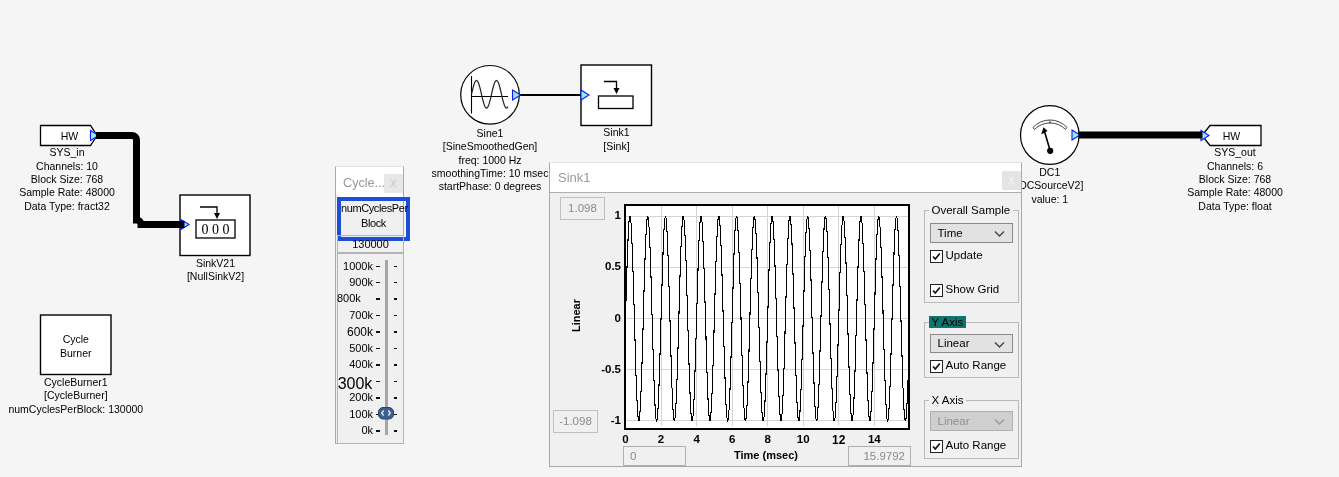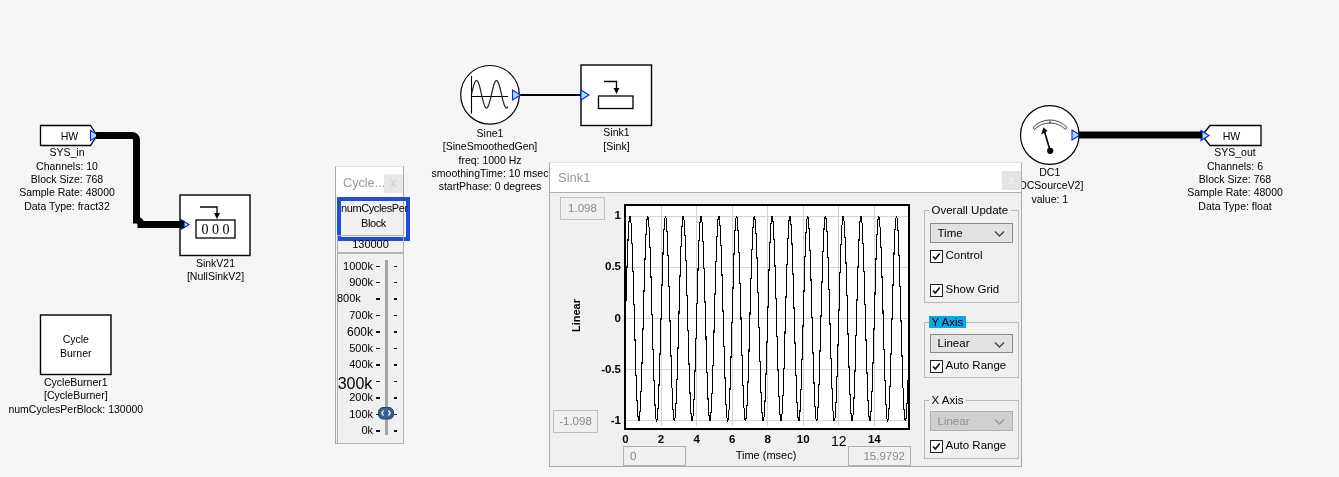--- a/index.html
+++ b/index.html
@@ -149,54 +149,54 @@
     <svg width="282" height="220" style="position:absolute;left:0;top:0">
     <polyline points="-0.0,94.7 0.2,88.4 0.4,82.2 0.5,76.1 0.7,70.2 0.9,64.4 1.1,58.8 1.2,53.5 1.4,48.4 1.6,43.5 1.8,38.9 2.0,34.6 2.1,30.6 2.3,26.9 2.5,23.5 2.7,20.5 2.8,17.9 3.0,15.7 3.2,13.8 3.4,12.3 3.6,11.2 3.7,10.5 3.9,10.3 4.1,10.4 4.3,10.9 4.4,11.8 4.6,13.2 4.8,14.9 5.0,17.0 5.2,19.5 5.3,22.3 5.5,25.5 5.7,29.0 5.9,32.9 6.0,37.1 6.2,41.6 6.4,46.4 6.6,51.4 6.8,56.7 6.9,62.2 7.1,67.9 7.3,73.7 7.5,79.8 7.6,85.9 7.8,92.2 8.0,98.5 8.2,104.9 8.3,111.3 8.5,117.7 8.7,124.2 8.9,130.5 9.1,136.8 9.2,143.0 9.4,149.1 9.6,155.0 9.8,160.8 9.9,166.4 10.1,171.7 10.3,176.8 10.5,181.7 10.7,186.3 10.8,190.6 11.0,194.6 11.2,198.3 11.4,201.7 11.5,204.7 11.7,207.3 11.9,209.5 12.1,211.4 12.3,212.9 12.4,214.0 12.6,214.7 12.8,214.9 13.0,214.8 13.1,214.3 13.3,213.4 13.5,212.0 13.7,210.3 13.9,208.2 14.0,205.7 14.2,202.9 14.4,199.7 14.6,196.2 14.7,192.3 14.9,188.1 15.1,183.6 15.3,178.8 15.5,173.8 15.6,168.5 15.8,163.0 16.0,157.3 16.2,151.5 16.3,145.4 16.5,139.3 16.7,133.0 16.9,126.7 17.1,120.3 17.2,113.9 17.4,107.5 17.6,101.0 17.8,94.7 17.9,88.4 18.1,82.2 18.3,76.1 18.5,70.2 18.7,64.4 18.8,58.8 19.0,53.5 19.2,48.4 19.4,43.5 19.5,38.9 19.7,34.6 19.9,30.6 20.1,26.9 20.3,23.5 20.4,20.5 20.6,17.9 20.8,15.7 21.0,13.8 21.1,12.3 21.3,11.2 21.5,10.5 21.7,10.3 21.9,10.4 22.0,10.9 22.2,11.8 22.4,13.2 22.6,14.9 22.7,17.0 22.9,19.5 23.1,22.3 23.3,25.5 23.5,29.0 23.6,32.9 23.8,37.1 24.0,41.6 24.2,46.4 24.3,51.4 24.5,56.7 24.7,62.2 24.9,67.9 25.1,73.7 25.2,79.8 25.4,85.9 25.6,92.2 25.8,98.5 25.9,104.9 26.1,111.3 26.3,117.7 26.5,124.2 26.7,130.5 26.8,136.8 27.0,143.0 27.2,149.1 27.4,155.0 27.5,160.8 27.7,166.4 27.9,171.7 28.1,176.8 28.3,181.7 28.4,186.3 28.6,190.6 28.8,194.6 29.0,198.3 29.1,201.7 29.3,204.7 29.5,207.3 29.7,209.5 29.9,211.4 30.0,212.9 30.2,214.0 30.4,214.7 30.6,214.9 30.7,214.8 30.9,214.3 31.1,213.4 31.3,212.0 31.5,210.3 31.6,208.2 31.8,205.7 32.0,202.9 32.2,199.7 32.3,196.2 32.5,192.3 32.7,188.1 32.9,183.6 33.0,178.8 33.2,173.8 33.4,168.5 33.6,163.0 33.8,157.3 33.9,151.5 34.1,145.4 34.3,139.3 34.5,133.0 34.6,126.7 34.8,120.3 35.0,113.9 35.2,107.5 35.4,101.0 35.5,94.7 35.7,88.4 35.9,82.2 36.1,76.1 36.2,70.2 36.4,64.4 36.6,58.8 36.8,53.5 37.0,48.4 37.1,43.5 37.3,38.9 37.5,34.6 37.7,30.6 37.8,26.9 38.0,23.5 38.2,20.5 38.4,17.9 38.6,15.7 38.7,13.8 38.9,12.3 39.1,11.2 39.3,10.5 39.4,10.3 39.6,10.4 39.8,10.9 40.0,11.8 40.2,13.2 40.3,14.9 40.5,17.0 40.7,19.5 40.9,22.3 41.0,25.5 41.2,29.0 41.4,32.9 41.6,37.1 41.8,41.6 41.9,46.4 42.1,51.4 42.3,56.7 42.5,62.2 42.6,67.9 42.8,73.7 43.0,79.8 43.2,85.9 43.4,92.2 43.5,98.5 43.7,104.9 43.9,111.3 44.1,117.7 44.2,124.2 44.4,130.5 44.6,136.8 44.8,143.0 45.0,149.1 45.1,155.0 45.3,160.8 45.5,166.4 45.7,171.7 45.8,176.8 46.0,181.7 46.2,186.3 46.4,190.6 46.6,194.6 46.7,198.3 46.9,201.7 47.1,204.7 47.3,207.3 47.4,209.5 47.6,211.4 47.8,212.9 48.0,214.0 48.2,214.7 48.3,214.9 48.5,214.8 48.7,214.3 48.9,213.4 49.0,212.0 49.2,210.3 49.4,208.2 49.6,205.7 49.8,202.9 49.9,199.7 50.1,196.2 50.3,192.3 50.5,188.1 50.6,183.6 50.8,178.8 51.0,173.8 51.2,168.5 51.4,163.0 51.5,157.3 51.7,151.5 51.9,145.4 52.1,139.3 52.2,133.0 52.4,126.7 52.6,120.3 52.8,113.9 53.0,107.5 53.1,101.0 53.3,94.7 53.5,88.4 53.7,82.2 53.8,76.1 54.0,70.2 54.2,64.4 54.4,58.8 54.6,53.5 54.7,48.4 54.9,43.5 55.1,38.9 55.3,34.6 55.4,30.6 55.6,26.9 55.8,23.5 56.0,20.5 56.2,17.9 56.3,15.7 56.5,13.8 56.7,12.3 56.9,11.2 57.0,10.5 57.2,10.3 57.4,10.4 57.6,10.9 57.8,11.8 57.9,13.2 58.1,14.9 58.3,17.0 58.5,19.5 58.6,22.3 58.8,25.5 59.0,29.0 59.2,32.9 59.3,37.1 59.5,41.6 59.7,46.4 59.9,51.4 60.1,56.7 60.2,62.2 60.4,67.9 60.6,73.7 60.8,79.8 60.9,85.9 61.1,92.2 61.3,98.5 61.5,104.9 61.7,111.3 61.8,117.7 62.0,124.2 62.2,130.5 62.4,136.8 62.5,143.0 62.7,149.1 62.9,155.0 63.1,160.8 63.3,166.4 63.4,171.7 63.6,176.8 63.8,181.7 64.0,186.3 64.1,190.6 64.3,194.6 64.5,198.3 64.7,201.7 64.9,204.7 65.0,207.3 65.2,209.5 65.4,211.4 65.6,212.9 65.7,214.0 65.9,214.7 66.1,214.9 66.3,214.8 66.5,214.3 66.6,213.4 66.8,212.0 67.0,210.3 67.2,208.2 67.3,205.7 67.5,202.9 67.7,199.7 67.9,196.2 68.1,192.3 68.2,188.1 68.4,183.6 68.6,178.8 68.8,173.8 68.9,168.5 69.1,163.0 69.3,157.3 69.5,151.5 69.7,145.4 69.8,139.3 70.0,133.0 70.2,126.7 70.4,120.3 70.5,113.9 70.7,107.5 70.9,101.0 71.1,94.7 71.3,88.4 71.4,82.2 71.6,76.1 71.8,70.2 72.0,64.4 72.1,58.8 72.3,53.5 72.5,48.4 72.7,43.5 72.9,38.9 73.0,34.6 73.2,30.6 73.4,26.9 73.6,23.5 73.7,20.5 73.9,17.9 74.1,15.7 74.3,13.8 74.5,12.3 74.6,11.2 74.8,10.5 75.0,10.3 75.2,10.4 75.3,10.9 75.5,11.8 75.7,13.2 75.9,14.9 76.1,17.0 76.2,19.5 76.4,22.3 76.6,25.5 76.8,29.0 76.9,32.9 77.1,37.1 77.3,41.6 77.5,46.4 77.7,51.4 77.8,56.7 78.0,62.2 78.2,67.9 78.4,73.7 78.5,79.8 78.7,85.9 78.9,92.2 79.1,98.5 79.3,104.9 79.4,111.3 79.6,117.7 79.8,124.2 80.0,130.5 80.1,136.8 80.3,143.0 80.5,149.1 80.7,155.0 80.9,160.8 81.0,166.4 81.2,171.7 81.4,176.8 81.6,181.7 81.7,186.3 81.9,190.6 82.1,194.6 82.3,198.3 82.5,201.7 82.6,204.7 82.8,207.3 83.0,209.5 83.2,211.4 83.3,212.9 83.5,214.0 83.7,214.7 83.9,214.9 84.0,214.8 84.2,214.3 84.4,213.4 84.6,212.0 84.8,210.3 84.9,208.2 85.1,205.7 85.3,202.9 85.5,199.7 85.6,196.2 85.8,192.3 86.0,188.1 86.2,183.6 86.4,178.8 86.5,173.8 86.7,168.5 86.9,163.0 87.1,157.3 87.2,151.5 87.4,145.4 87.6,139.3 87.8,133.0 88.0,126.7 88.1,120.3 88.3,113.9 88.5,107.5 88.7,101.0 88.8,94.7 89.0,88.4 89.2,82.2 89.4,76.1 89.6,70.2 89.7,64.4 89.9,58.8 90.1,53.5 90.3,48.4 90.4,43.5 90.6,38.9 90.8,34.6 91.0,30.6 91.2,26.9 91.3,23.5 91.5,20.5 91.7,17.9 91.9,15.7 92.0,13.8 92.2,12.3 92.4,11.2 92.6,10.5 92.8,10.3 92.9,10.4 93.1,10.9 93.3,11.8 93.5,13.2 93.6,14.9 93.8,17.0 94.0,19.5 94.2,22.3 94.4,25.5 94.5,29.0 94.7,32.9 94.9,37.1 95.1,41.6 95.2,46.4 95.4,51.4 95.6,56.7 95.8,62.2 96.0,67.9 96.1,73.7 96.3,79.8 96.5,85.9 96.7,92.2 96.8,98.5 97.0,104.9 97.2,111.3 97.4,117.7 97.6,124.2 97.7,130.5 97.9,136.8 98.1,143.0 98.3,149.1 98.4,155.0 98.6,160.8 98.8,166.4 99.0,171.7 99.2,176.8 99.3,181.7 99.5,186.3 99.7,190.6 99.9,194.6 100.0,198.3 100.2,201.7 100.4,204.7 100.6,207.3 100.8,209.5 100.9,211.4 101.1,212.9 101.3,214.0 101.5,214.7 101.6,214.9 101.8,214.8 102.0,214.3 102.2,213.4 102.4,212.0 102.5,210.3 102.7,208.2 102.9,205.7 103.1,202.9 103.2,199.7 103.4,196.2 103.6,192.3 103.8,188.1 104.0,183.6 104.1,178.8 104.3,173.8 104.5,168.5 104.7,163.0 104.8,157.3 105.0,151.5 105.2,145.4 105.4,139.3 105.6,133.0 105.7,126.7 105.9,120.3 106.1,113.9 106.3,107.5 106.4,101.0 106.6,94.7 106.8,88.4 107.0,82.2 107.2,76.1 107.3,70.2 107.5,64.4 107.7,58.8 107.9,53.5 108.0,48.4 108.2,43.5 108.4,38.9 108.6,34.6 108.7,30.6 108.9,26.9 109.1,23.5 109.3,20.5 109.5,17.9 109.6,15.7 109.8,13.8 110.0,12.3 110.2,11.2 110.3,10.5 110.5,10.3 110.7,10.4 110.9,10.9 111.1,11.8 111.2,13.2 111.4,14.9 111.6,17.0 111.8,19.5 111.9,22.3 112.1,25.5 112.3,29.0 112.5,32.9 112.7,37.1 112.8,41.6 113.0,46.4 113.2,51.4 113.4,56.7 113.5,62.2 113.7,67.9 113.9,73.7 114.1,79.8 114.3,85.9 114.4,92.2 114.6,98.5 114.8,104.9 115.0,111.3 115.1,117.7 115.3,124.2 115.5,130.5 115.7,136.8 115.9,143.0 116.0,149.1 116.2,155.0 116.4,160.8 116.6,166.4 116.7,171.7 116.9,176.8 117.1,181.7 117.3,186.3 117.5,190.6 117.6,194.6 117.8,198.3 118.0,201.7 118.2,204.7 118.3,207.3 118.5,209.5 118.7,211.4 118.9,212.9 119.1,214.0 119.2,214.7 119.4,214.9 119.6,214.8 119.8,214.3 119.9,213.4 120.1,212.0 120.3,210.3 120.5,208.2 120.7,205.7 120.8,202.9 121.0,199.7 121.2,196.2 121.4,192.3 121.5,188.1 121.7,183.6 121.9,178.8 122.1,173.8 122.3,168.5 122.4,163.0 122.6,157.3 122.8,151.5 123.0,145.4 123.1,139.3 123.3,133.0 123.5,126.7 123.7,120.3 123.9,113.9 124.0,107.5 124.2,101.0 124.4,94.7 124.6,88.4 124.7,82.2 124.9,76.1 125.1,70.2 125.3,64.4 125.5,58.8 125.6,53.5 125.8,48.4 126.0,43.5 126.2,38.9 126.3,34.6 126.5,30.6 126.7,26.9 126.9,23.5 127.1,20.5 127.2,17.9 127.4,15.7 127.6,13.8 127.8,12.3 127.9,11.2 128.1,10.5 128.3,10.3 128.5,10.4 128.7,10.9 128.8,11.8 129.0,13.2 129.2,14.9 129.4,17.0 129.5,19.5 129.7,22.3 129.9,25.5 130.1,29.0 130.3,32.9 130.4,37.1 130.6,41.6 130.8,46.4 131.0,51.4 131.1,56.7 131.3,62.2 131.5,67.9 131.7,73.7 131.9,79.8 132.0,85.9 132.2,92.2 132.4,98.5 132.6,104.9 132.7,111.3 132.9,117.7 133.1,124.2 133.3,130.5 133.5,136.8 133.6,143.0 133.8,149.1 134.0,155.0 134.2,160.8 134.3,166.4 134.5,171.7 134.7,176.8 134.9,181.7 135.0,186.3 135.2,190.6 135.4,194.6 135.6,198.3 135.8,201.7 135.9,204.7 136.1,207.3 136.3,209.5 136.5,211.4 136.6,212.9 136.8,214.0 137.0,214.7 137.2,214.9 137.4,214.8 137.5,214.3 137.7,213.4 137.9,212.0 138.1,210.3 138.2,208.2 138.4,205.7 138.6,202.9 138.8,199.7 139.0,196.2 139.1,192.3 139.3,188.1 139.5,183.6 139.7,178.8 139.8,173.8 140.0,168.5 140.2,163.0 140.4,157.3 140.6,151.5 140.7,145.4 140.9,139.3 141.1,133.0 141.3,126.7 141.4,120.3 141.6,113.9 141.8,107.5 142.0,101.0 142.2,94.7 142.3,88.4 142.5,82.2 142.7,76.1 142.9,70.2 143.0,64.4 143.2,58.8 143.4,53.5 143.6,48.4 143.8,43.5 143.9,38.9 144.1,34.6 144.3,30.6 144.5,26.9 144.6,23.5 144.8,20.5 145.0,17.9 145.2,15.7 145.4,13.8 145.5,12.3 145.7,11.2 145.9,10.5 146.1,10.3 146.2,10.4 146.4,10.9 146.6,11.8 146.8,13.2 147.0,14.9 147.1,17.0 147.3,19.5 147.5,22.3 147.7,25.5 147.8,29.0 148.0,32.9 148.2,37.1 148.4,41.6 148.6,46.4 148.7,51.4 148.9,56.7 149.1,62.2 149.3,67.9 149.4,73.7 149.6,79.8 149.8,85.9 150.0,92.2 150.2,98.5 150.3,104.9 150.5,111.3 150.7,117.7 150.9,124.2 151.0,130.5 151.2,136.8 151.4,143.0 151.6,149.1 151.8,155.0 151.9,160.8 152.1,166.4 152.3,171.7 152.5,176.8 152.6,181.7 152.8,186.3 153.0,190.6 153.2,194.6 153.4,198.3 153.5,201.7 153.7,204.7 153.9,207.3 154.1,209.5 154.2,211.4 154.4,212.9 154.6,214.0 154.8,214.7 155.0,214.9 155.1,214.8 155.3,214.3 155.5,213.4 155.7,212.0 155.8,210.3 156.0,208.2 156.2,205.7 156.4,202.9 156.6,199.7 156.7,196.2 156.9,192.3 157.1,188.1 157.3,183.6 157.4,178.8 157.6,173.8 157.8,168.5 158.0,163.0 158.2,157.3 158.3,151.5 158.5,145.4 158.7,139.3 158.9,133.0 159.0,126.7 159.2,120.3 159.4,113.9 159.6,107.5 159.7,101.0 159.9,94.7 160.1,88.4 160.3,82.2 160.5,76.1 160.6,70.2 160.8,64.4 161.0,58.8 161.2,53.5 161.3,48.4 161.5,43.5 161.7,38.9 161.9,34.6 162.1,30.6 162.2,26.9 162.4,23.5 162.6,20.5 162.8,17.9 162.9,15.7 163.1,13.8 163.3,12.3 163.5,11.2 163.7,10.5 163.8,10.3 164.0,10.4 164.2,10.9 164.4,11.8 164.5,13.2 164.7,14.9 164.9,17.0 165.1,19.5 165.3,22.3 165.4,25.5 165.6,29.0 165.8,32.9 166.0,37.1 166.1,41.6 166.3,46.4 166.5,51.4 166.7,56.7 166.9,62.2 167.0,67.9 167.2,73.7 167.4,79.8 167.6,85.9 167.7,92.2 167.9,98.5 168.1,104.9 168.3,111.3 168.5,117.7 168.6,124.2 168.8,130.5 169.0,136.8 169.2,143.0 169.3,149.1 169.5,155.0 169.7,160.8 169.9,166.4 170.1,171.7 170.2,176.8 170.4,181.7 170.6,186.3 170.8,190.6 170.9,194.6 171.1,198.3 171.3,201.7 171.5,204.7 171.7,207.3 171.8,209.5 172.0,211.4 172.2,212.9 172.4,214.0 172.5,214.7 172.7,214.9 172.9,214.8 173.1,214.3 173.3,213.4 173.4,212.0 173.6,210.3 173.8,208.2 174.0,205.7 174.1,202.9 174.3,199.7 174.5,196.2 174.7,192.3 174.9,188.1 175.0,183.6 175.2,178.8 175.4,173.8 175.6,168.5 175.7,163.0 175.9,157.3 176.1,151.5 176.3,145.4 176.5,139.3 176.6,133.0 176.8,126.7 177.0,120.3 177.2,113.9 177.3,107.5 177.5,101.0 177.7,94.7 177.9,88.4 178.1,82.2 178.2,76.1 178.4,70.2 178.6,64.4 178.8,58.8 178.9,53.5 179.1,48.4 179.3,43.5 179.5,38.9 179.7,34.6 179.8,30.6 180.0,26.9 180.2,23.5 180.4,20.5 180.5,17.9 180.7,15.7 180.9,13.8 181.1,12.3 181.3,11.2 181.4,10.5 181.6,10.3 181.8,10.4 182.0,10.9 182.1,11.8 182.3,13.2 182.5,14.9 182.7,17.0 182.9,19.5 183.0,22.3 183.2,25.5 183.4,29.0 183.6,32.9 183.7,37.1 183.9,41.6 184.1,46.4 184.3,51.4 184.5,56.7 184.6,62.2 184.8,67.9 185.0,73.7 185.2,79.8 185.3,85.9 185.5,92.2 185.7,98.5 185.9,104.9 186.0,111.3 186.2,117.7 186.4,124.2 186.6,130.5 186.8,136.8 186.9,143.0 187.1,149.1 187.3,155.0 187.5,160.8 187.6,166.4 187.8,171.7 188.0,176.8 188.2,181.7 188.4,186.3 188.5,190.6 188.7,194.6 188.9,198.3 189.1,201.7 189.2,204.7 189.4,207.3 189.6,209.5 189.8,211.4 190.0,212.9 190.1,214.0 190.3,214.7 190.5,214.9 190.7,214.8 190.8,214.3 191.0,213.4 191.2,212.0 191.4,210.3 191.6,208.2 191.7,205.7 191.9,202.9 192.1,199.7 192.3,196.2 192.4,192.3 192.6,188.1 192.8,183.6 193.0,178.8 193.2,173.8 193.3,168.5 193.5,163.0 193.7,157.3 193.9,151.5 194.0,145.4 194.2,139.3 194.4,133.0 194.6,126.7 194.8,120.3 194.9,113.9 195.1,107.5 195.3,101.0 195.5,94.7 195.6,88.4 195.8,82.2 196.0,76.1 196.2,70.2 196.4,64.4 196.5,58.8 196.7,53.5 196.9,48.4 197.1,43.5 197.2,38.9 197.4,34.6 197.6,30.6 197.8,26.9 198.0,23.5 198.1,20.5 198.3,17.9 198.5,15.7 198.7,13.8 198.8,12.3 199.0,11.2 199.2,10.5 199.4,10.3 199.6,10.4 199.7,10.9 199.9,11.8 200.1,13.2 200.3,14.9 200.4,17.0 200.6,19.5 200.8,22.3 201.0,25.5 201.2,29.0 201.3,32.9 201.5,37.1 201.7,41.6 201.9,46.4 202.0,51.4 202.2,56.7 202.4,62.2 202.6,67.9 202.8,73.7 202.9,79.8 203.1,85.9 203.3,92.2 203.5,98.5 203.6,104.9 203.8,111.3 204.0,117.7 204.2,124.2 204.4,130.5 204.5,136.8 204.7,143.0 204.9,149.1 205.1,155.0 205.2,160.8 205.4,166.4 205.6,171.7 205.8,176.8 206.0,181.7 206.1,186.3 206.3,190.6 206.5,194.6 206.7,198.3 206.8,201.7 207.0,204.7 207.2,207.3 207.4,209.5 207.6,211.4 207.7,212.9 207.9,214.0 208.1,214.7 208.3,214.9 208.4,214.8 208.6,214.3 208.8,213.4 209.0,212.0 209.2,210.3 209.3,208.2 209.5,205.7 209.7,202.9 209.9,199.7 210.0,196.2 210.2,192.3 210.4,188.1 210.6,183.6 210.7,178.8 210.9,173.8 211.1,168.5 211.3,163.0 211.5,157.3 211.6,151.5 211.8,145.4 212.0,139.3 212.2,133.0 212.3,126.7 212.5,120.3 212.7,113.9 212.9,107.5 213.1,101.0 213.2,94.7 213.4,88.4 213.6,82.2 213.8,76.1 213.9,70.2 214.1,64.4 214.3,58.8 214.5,53.5 214.7,48.4 214.8,43.5 215.0,38.9 215.2,34.6 215.4,30.6 215.5,26.9 215.7,23.5 215.9,20.5 216.1,17.9 216.3,15.7 216.4,13.8 216.6,12.3 216.8,11.2 217.0,10.5 217.1,10.3 217.3,10.4 217.5,10.9 217.7,11.8 217.9,13.2 218.0,14.9 218.2,17.0 218.4,19.5 218.6,22.3 218.7,25.5 218.9,29.0 219.1,32.9 219.3,37.1 219.5,41.6 219.6,46.4 219.8,51.4 220.0,56.7 220.2,62.2 220.3,67.9 220.5,73.7 220.7,79.8 220.9,85.9 221.1,92.2 221.2,98.5 221.4,104.9 221.6,111.3 221.8,117.7 221.9,124.2 222.1,130.5 222.3,136.8 222.5,143.0 222.7,149.1 222.8,155.0 223.0,160.8 223.2,166.4 223.4,171.7 223.5,176.8 223.7,181.7 223.9,186.3 224.1,190.6 224.3,194.6 224.4,198.3 224.6,201.7 224.8,204.7 225.0,207.3 225.1,209.5 225.3,211.4 225.5,212.9 225.7,214.0 225.9,214.7 226.0,214.9 226.2,214.8 226.4,214.3 226.6,213.4 226.7,212.0 226.9,210.3 227.1,208.2 227.3,205.7 227.5,202.9 227.6,199.7 227.8,196.2 228.0,192.3 228.2,188.1 228.3,183.6 228.5,178.8 228.7,173.8 228.9,168.5 229.1,163.0 229.2,157.3 229.4,151.5 229.6,145.4 229.8,139.3 229.9,133.0 230.1,126.7 230.3,120.3 230.5,113.9 230.7,107.5 230.8,101.0 231.0,94.7 231.2,88.4 231.4,82.2 231.5,76.1 231.7,70.2 231.9,64.4 232.1,58.8 232.3,53.5 232.4,48.4 232.6,43.5 232.8,38.9 233.0,34.6 233.1,30.6 233.3,26.9 233.5,23.5 233.7,20.5 233.9,17.9 234.0,15.7 234.2,13.8 234.4,12.3 234.6,11.2 234.7,10.5 234.9,10.3 235.1,10.4 235.3,10.9 235.5,11.8 235.6,13.2 235.8,14.9 236.0,17.0 236.2,19.5 236.3,22.3 236.5,25.5 236.7,29.0 236.9,32.9 237.0,37.1 237.2,41.6 237.4,46.4 237.6,51.4 237.8,56.7 237.9,62.2 238.1,67.9 238.3,73.7 238.5,79.8 238.6,85.9 238.8,92.2 239.0,98.5 239.2,104.9 239.4,111.3 239.5,117.7 239.7,124.2 239.9,130.5 240.1,136.8 240.2,143.0 240.4,149.1 240.6,155.0 240.8,160.8 241.0,166.4 241.1,171.7 241.3,176.8 241.5,181.7 241.7,186.3 241.8,190.6 242.0,194.6 242.2,198.3 242.4,201.7 242.6,204.7 242.7,207.3 242.9,209.5 243.1,211.4 243.3,212.9 243.4,214.0 243.6,214.7 243.8,214.9 244.0,214.8 244.2,214.3 244.3,213.4 244.5,212.0 244.7,210.3 244.9,208.2 245.0,205.7 245.2,202.9 245.4,199.7 245.6,196.2 245.8,192.3 245.9,188.1 246.1,183.6 246.3,178.8 246.5,173.8 246.6,168.5 246.8,163.0 247.0,157.3 247.2,151.5 247.4,145.4 247.5,139.3 247.7,133.0 247.9,126.7 248.1,120.3 248.2,113.9 248.4,107.5 248.6,101.0 248.8,94.7 249.0,88.4 249.1,82.2 249.3,76.1 249.5,70.2 249.7,64.4 249.8,58.8 250.0,53.5 250.2,48.4 250.4,43.5 250.6,38.9 250.7,34.6 250.9,30.6 251.1,26.9 251.3,23.5 251.4,20.5 251.6,17.9 251.8,15.7 252.0,13.8 252.2,12.3 252.3,11.2 252.5,10.5 252.7,10.3 252.9,10.4 253.0,10.9 253.2,11.8 253.4,13.2 253.6,14.9 253.8,17.0 253.9,19.5 254.1,22.3 254.3,25.5 254.5,29.0 254.6,32.9 254.8,37.1 255.0,41.6 255.2,46.4 255.4,51.4 255.5,56.7 255.7,62.2 255.9,67.9 256.1,73.7 256.2,79.8 256.4,85.9 256.6,92.2 256.8,98.5 257.0,104.9 257.1,111.3 257.3,117.7 257.5,124.2 257.7,130.5 257.8,136.8 258.0,143.0 258.2,149.1 258.4,155.0 258.6,160.8 258.7,166.4 258.9,171.7 259.1,176.8 259.3,181.7 259.4,186.3 259.6,190.6 259.8,194.6 260.0,198.3 260.2,201.7 260.3,204.7 260.5,207.3 260.7,209.5 260.9,211.4 261.0,212.9 261.2,214.0 261.4,214.7 261.6,214.9 261.7,214.8 261.9,214.3 262.1,213.4 262.3,212.0 262.5,210.3 262.6,208.2 262.8,205.7 263.0,202.9 263.2,199.7 263.3,196.2 263.5,192.3 263.7,188.1 263.9,183.6 264.1,178.8 264.2,173.8 264.4,168.5 264.6,163.0 264.8,157.3 264.9,151.5 265.1,145.4 265.3,139.3 265.5,133.0 265.7,126.7 265.8,120.3 266.0,113.9 266.2,107.5 266.4,101.0 266.5,94.7 266.7,88.4 266.9,82.2 267.1,76.1 267.3,70.2 267.4,64.4 267.6,58.8 267.8,53.5 268.0,48.4 268.1,43.5 268.3,38.9 268.5,34.6 268.7,30.6 268.9,26.9 269.0,23.5 269.2,20.5 269.4,17.9 269.6,15.7 269.7,13.8 269.9,12.3 270.1,11.2 270.3,10.5 270.5,10.3 270.6,10.4 270.8,10.9 271.0,11.8 271.2,13.2 271.3,14.9 271.5,17.0 271.7,19.5 271.9,22.3 272.1,25.5 272.2,29.0 272.4,32.9 272.6,37.1 272.8,41.6 272.9,46.4 273.1,51.4 273.3,56.7 273.5,62.2 273.7,67.9 273.8,73.7 274.0,79.8 274.2,85.9 274.4,92.2 274.5,98.5 274.7,104.9 274.9,111.3 275.1,117.7 275.3,124.2 275.4,130.5 275.6,136.8 275.8,143.0 276.0,149.1 276.1,155.0 276.3,160.8 276.5,166.4 276.7,171.7 276.9,176.8 277.0,181.7 277.2,186.3 277.4,190.6 277.6,194.6 277.7,198.3 277.9,201.7 278.1,204.7 278.3,207.3 278.5,209.5 278.6,211.4 278.8,212.9 279.0,214.0 279.2,214.7 279.3,214.9 279.5,214.8 279.7,214.3 279.9,213.4 280.1,212.0 280.2,210.3 280.4,208.2 280.6,205.7 280.8,202.9 280.9,199.7 281.1,196.2 281.3,192.3 281.5,188.1 281.7,183.6 281.8,178.8 282.0,173.8" fill="none" stroke="#000" stroke-width="1.05" shape-rendering="crispEdges"></polyline>
     </svg>
   </div>
   <div style="position:absolute;left:63.5px;top:269.5px;width:24px;text-align:center;font-size:11.5px;font-weight:bold">0</div>
 <div style="position:absolute;left:99.0px;top:269.5px;width:24px;text-align:center;font-size:11.5px;font-weight:bold">2</div>
 <div style="position:absolute;left:134.6px;top:269.5px;width:24px;text-align:center;font-size:11.5px;font-weight:bold">4</div>
 <div style="position:absolute;left:170.1px;top:269.5px;width:24px;text-align:center;font-size:11.5px;font-weight:bold">6</div>
 <div style="position:absolute;left:205.7px;top:269.5px;width:24px;text-align:center;font-size:11.5px;font-weight:bold">8</div>
 <div style="position:absolute;left:241.2px;top:269.5px;width:24px;text-align:center;font-size:11.5px;font-weight:bold">10</div>
-<div style="position:absolute;left:276.7px;top:269.5px;width:24px;text-align:center;font-size:14px;font-weight:normal">12</div>
+<div style="position:absolute;left:276.7px;top:269.5px;width:24px;text-align:center;font-size:12px;font-weight:bold">12</div>
 <div style="position:absolute;left:312.3px;top:269.5px;width:24px;text-align:center;font-size:11.5px;font-weight:bold">14</div>
   <div style="position:absolute;left:31px;top:46.0px;width:40px;text-align:right;font-size:11.5px;font-weight:bold">1</div>
 <div style="position:absolute;left:31px;top:97.0px;width:40px;text-align:right;font-size:11.5px;font-weight:bold">0.5</div>
 <div style="position:absolute;left:31px;top:148.6px;width:40px;text-align:right;font-size:11.5px;font-weight:bold">0</div>
 <div style="position:absolute;left:31px;top:199.8px;width:40px;text-align:right;font-size:11.5px;font-weight:bold">-0.5</div>
 <div style="position:absolute;left:31px;top:251.0px;width:40px;text-align:right;font-size:11.5px;font-weight:bold">-1</div>
   <div style="position:absolute;left:73px;top:283px;width:63px;height:20px;border:1px solid #b0b0b0;font-size:11.5px;color:#8a8a8a;line-height:19px;padding-left:6px;box-sizing:border-box">0</div>
   <div style="position:absolute;left:298px;top:283px;width:63px;height:20px;border:1px solid #b0b0b0;font-size:11.5px;color:#8a8a8a;line-height:19px;text-align:right;padding-right:5px;box-sizing:border-box">15.9792</div>
-  <div style="position:absolute;left:141px;top:286px;width:150px;text-align:center;font-size:11px;font-weight:normal">Time (msec)</div>
+  <div style="position:absolute;left:141px;top:286px;width:150px;text-align:center;font-size:11px;font-weight:bold">Time (msec)</div>
 
   <div style="position:absolute;left:373.5px;top:47px;width:93px;height:91px;border:1px solid #b9b9b9">
-    <div style="position:absolute;left:4px;top:-7px;background:#f0f0f0;padding:0 3px;font-size:11.5px">Overall Update</div>
+    <div style="position:absolute;left:4px;top:-7px;background:#f0f0f0;padding:0 3px;font-size:11.5px">Overall Sample</div>
     <div style="position:absolute;left:5px;top:12px;width:83px;height:19.5px;background:#e2e2e2;border:1px solid #8a8a8a;box-sizing:border-box">
       <div style="position:absolute;left:7px;top:2.5px;font-size:11.5px;color:#000">Time</div>
       <svg width="12" height="8" style="position:absolute;right:6px;top:6px">
           <path d="M1 1.5 L5.5 6 L10 1.5" fill="none" stroke="#444" stroke-width="1.4"></path>
         </svg>
     </div>
     <div style="position:absolute;left:5px;top:39px;width:13px;height:13px;background:#fff;border:1px solid #222;box-sizing:border-box">
       <svg width="11" height="11" style="position:absolute;left:0;top:0">
           <path d="M2 5.5 L4.3 8 L8.8 2.5" fill="none" stroke="#111" stroke-width="1.7"></path>
         </svg>
       </div>
-    <div style="position:absolute;left:21px;top:38px;font-size:11.5px;color:#000">Control</div>
+    <div style="position:absolute;left:21px;top:38px;font-size:11.5px;color:#000">Update</div>
     <div style="position:absolute;left:5px;top:72.5px;width:13px;height:13px;background:#fff;border:1px solid #222;box-sizing:border-box">
       <svg width="11" height="11" style="position:absolute;left:0;top:0">
           <path d="M2 5.5 L4.3 8 L8.8 2.5" fill="none" stroke="#111" stroke-width="1.7"></path>
         </svg>
       </div>
     <div style="position:absolute;left:21px;top:71.5px;font-size:11.5px;color:#000">Show Grid</div>
   </div>
   <div style="position:absolute;left:373.5px;top:158.7px;width:93px;height:54px;border:1px solid #b9b9b9">
-    <div style="position:absolute;left:4px;top:-7px;background:#0ea5e9;padding:0 3px;font-size:11.5px">Y Axis</div>
+    <div style="position:absolute;left:4px;top:-7px;background:#0f766e;padding:0 3px;font-size:11.5px">Y Axis</div>
     <div style="position:absolute;left:5px;top:11px;width:83px;height:19.5px;background:#e2e2e2;border:1px solid #8a8a8a;box-sizing:border-box">
       <div style="position:absolute;left:7px;top:2.5px;font-size:11.5px;color:#000">Linear</div>
       <svg width="12" height="8" style="position:absolute;right:6px;top:6px">
           <path d="M1 1.5 L5.5 6 L10 1.5" fill="none" stroke="#444" stroke-width="1.4"></path>
         </svg>
     </div>
     <div style="position:absolute;left:5px;top:37.5px;width:13px;height:13px;background:#fff;border:1px solid #222;box-sizing:border-box">
       <svg width="11" height="11" style="position:absolute;left:0;top:0">
           <path d="M2 5.5 L4.3 8 L8.8 2.5" fill="none" stroke="#111" stroke-width="1.7"></path>
         </svg>

